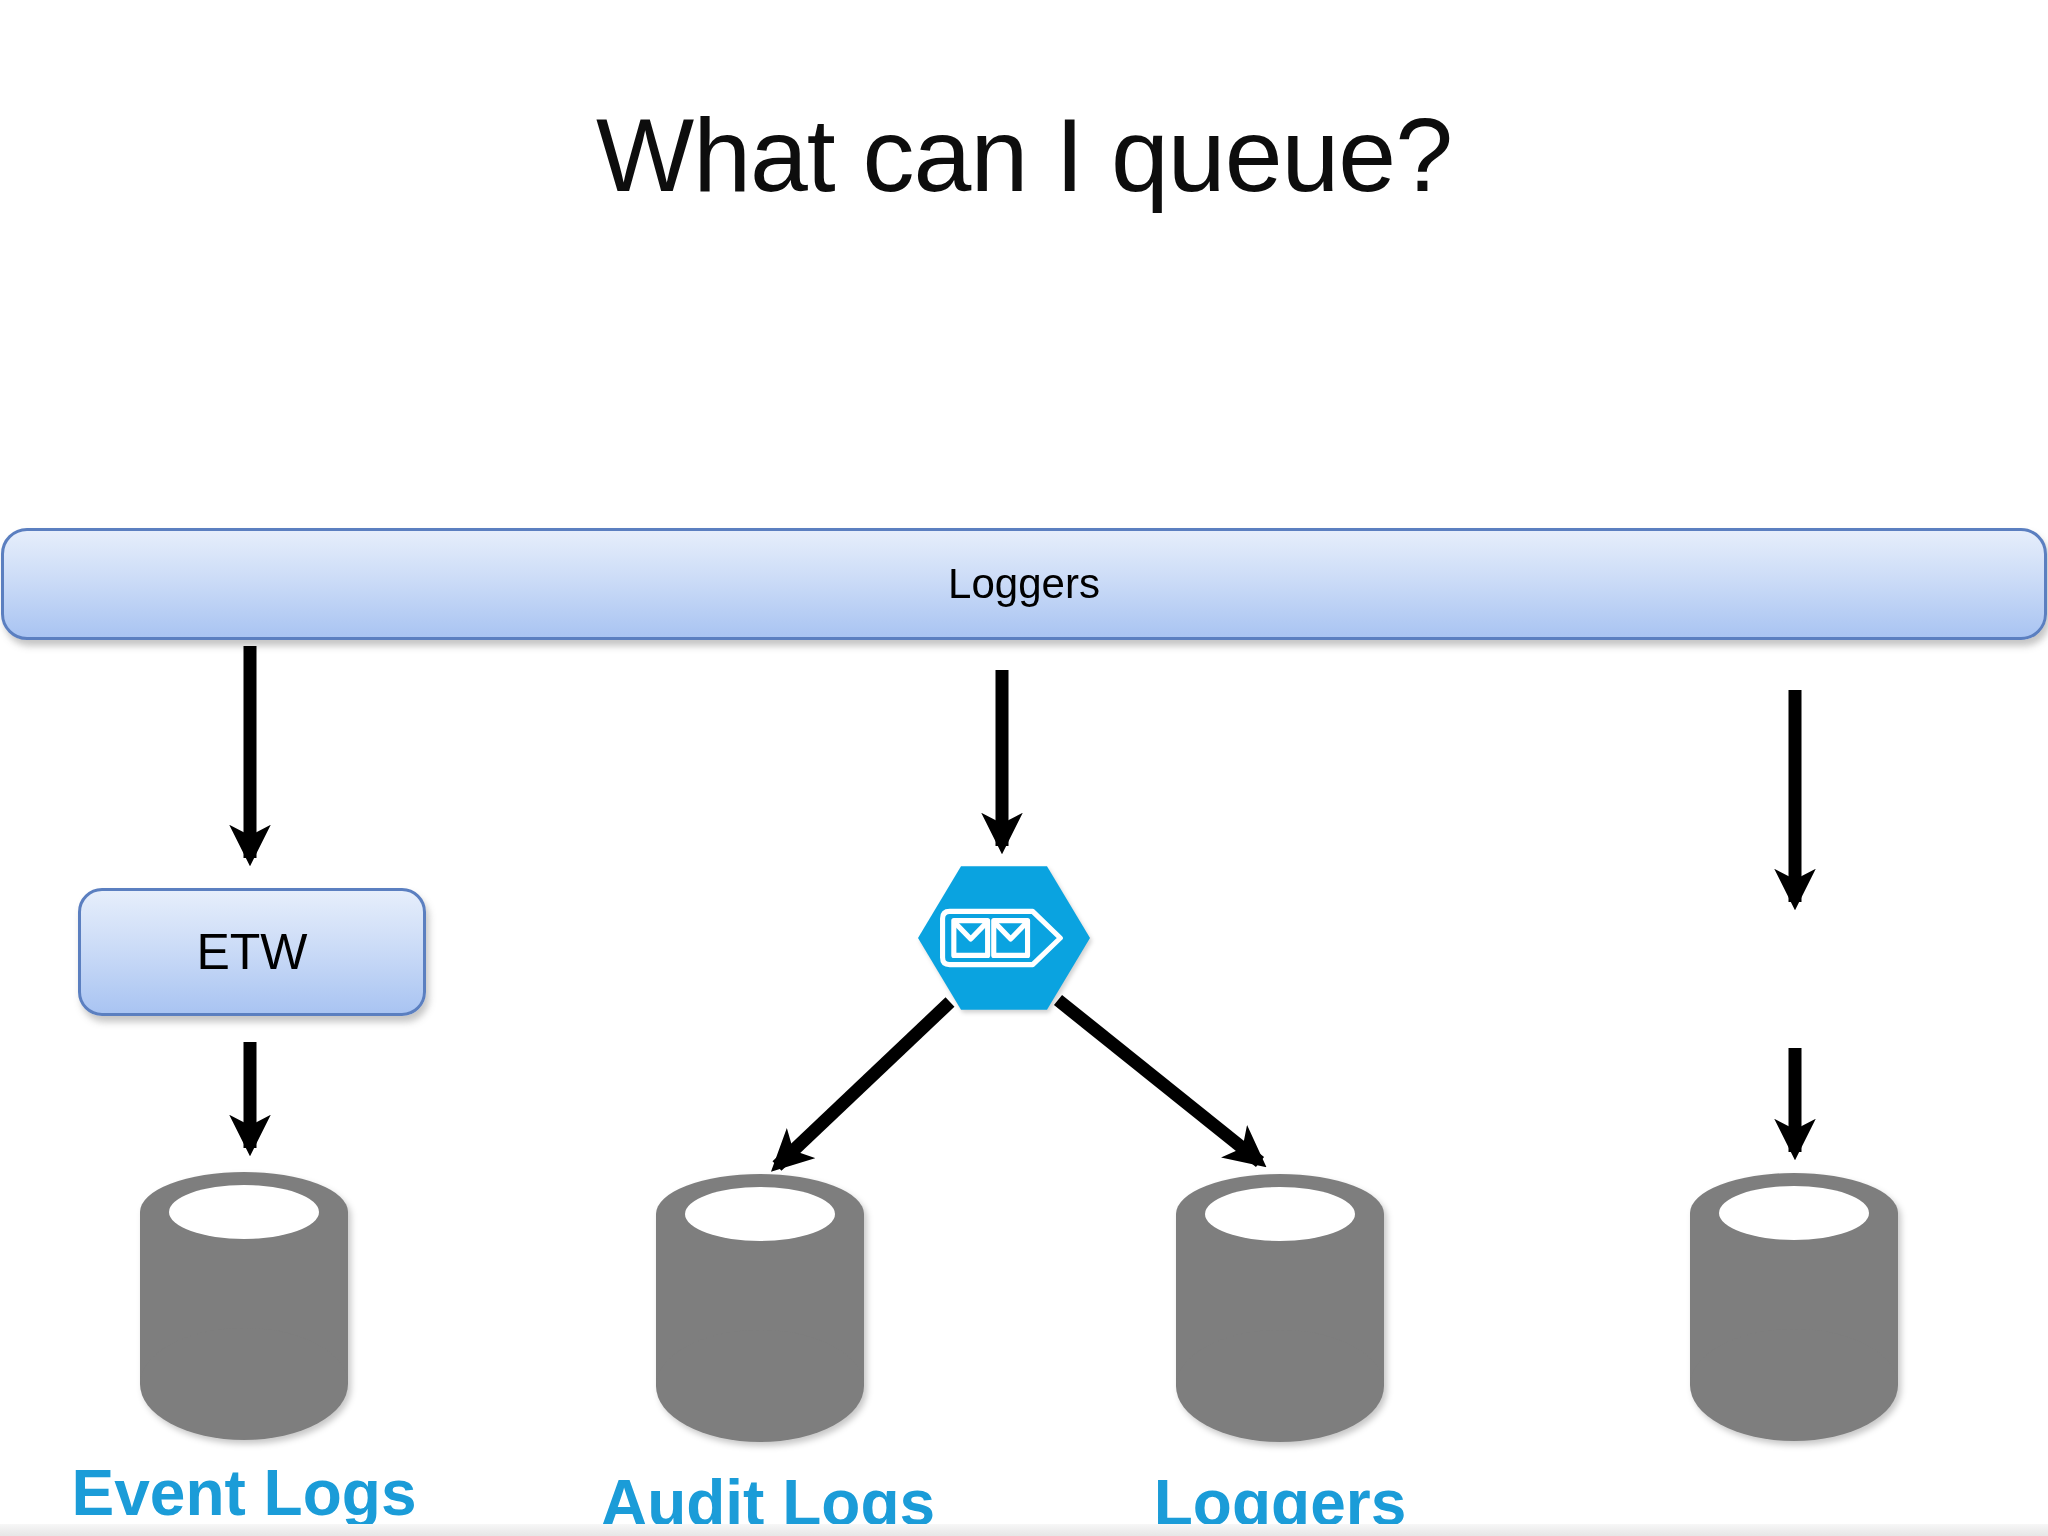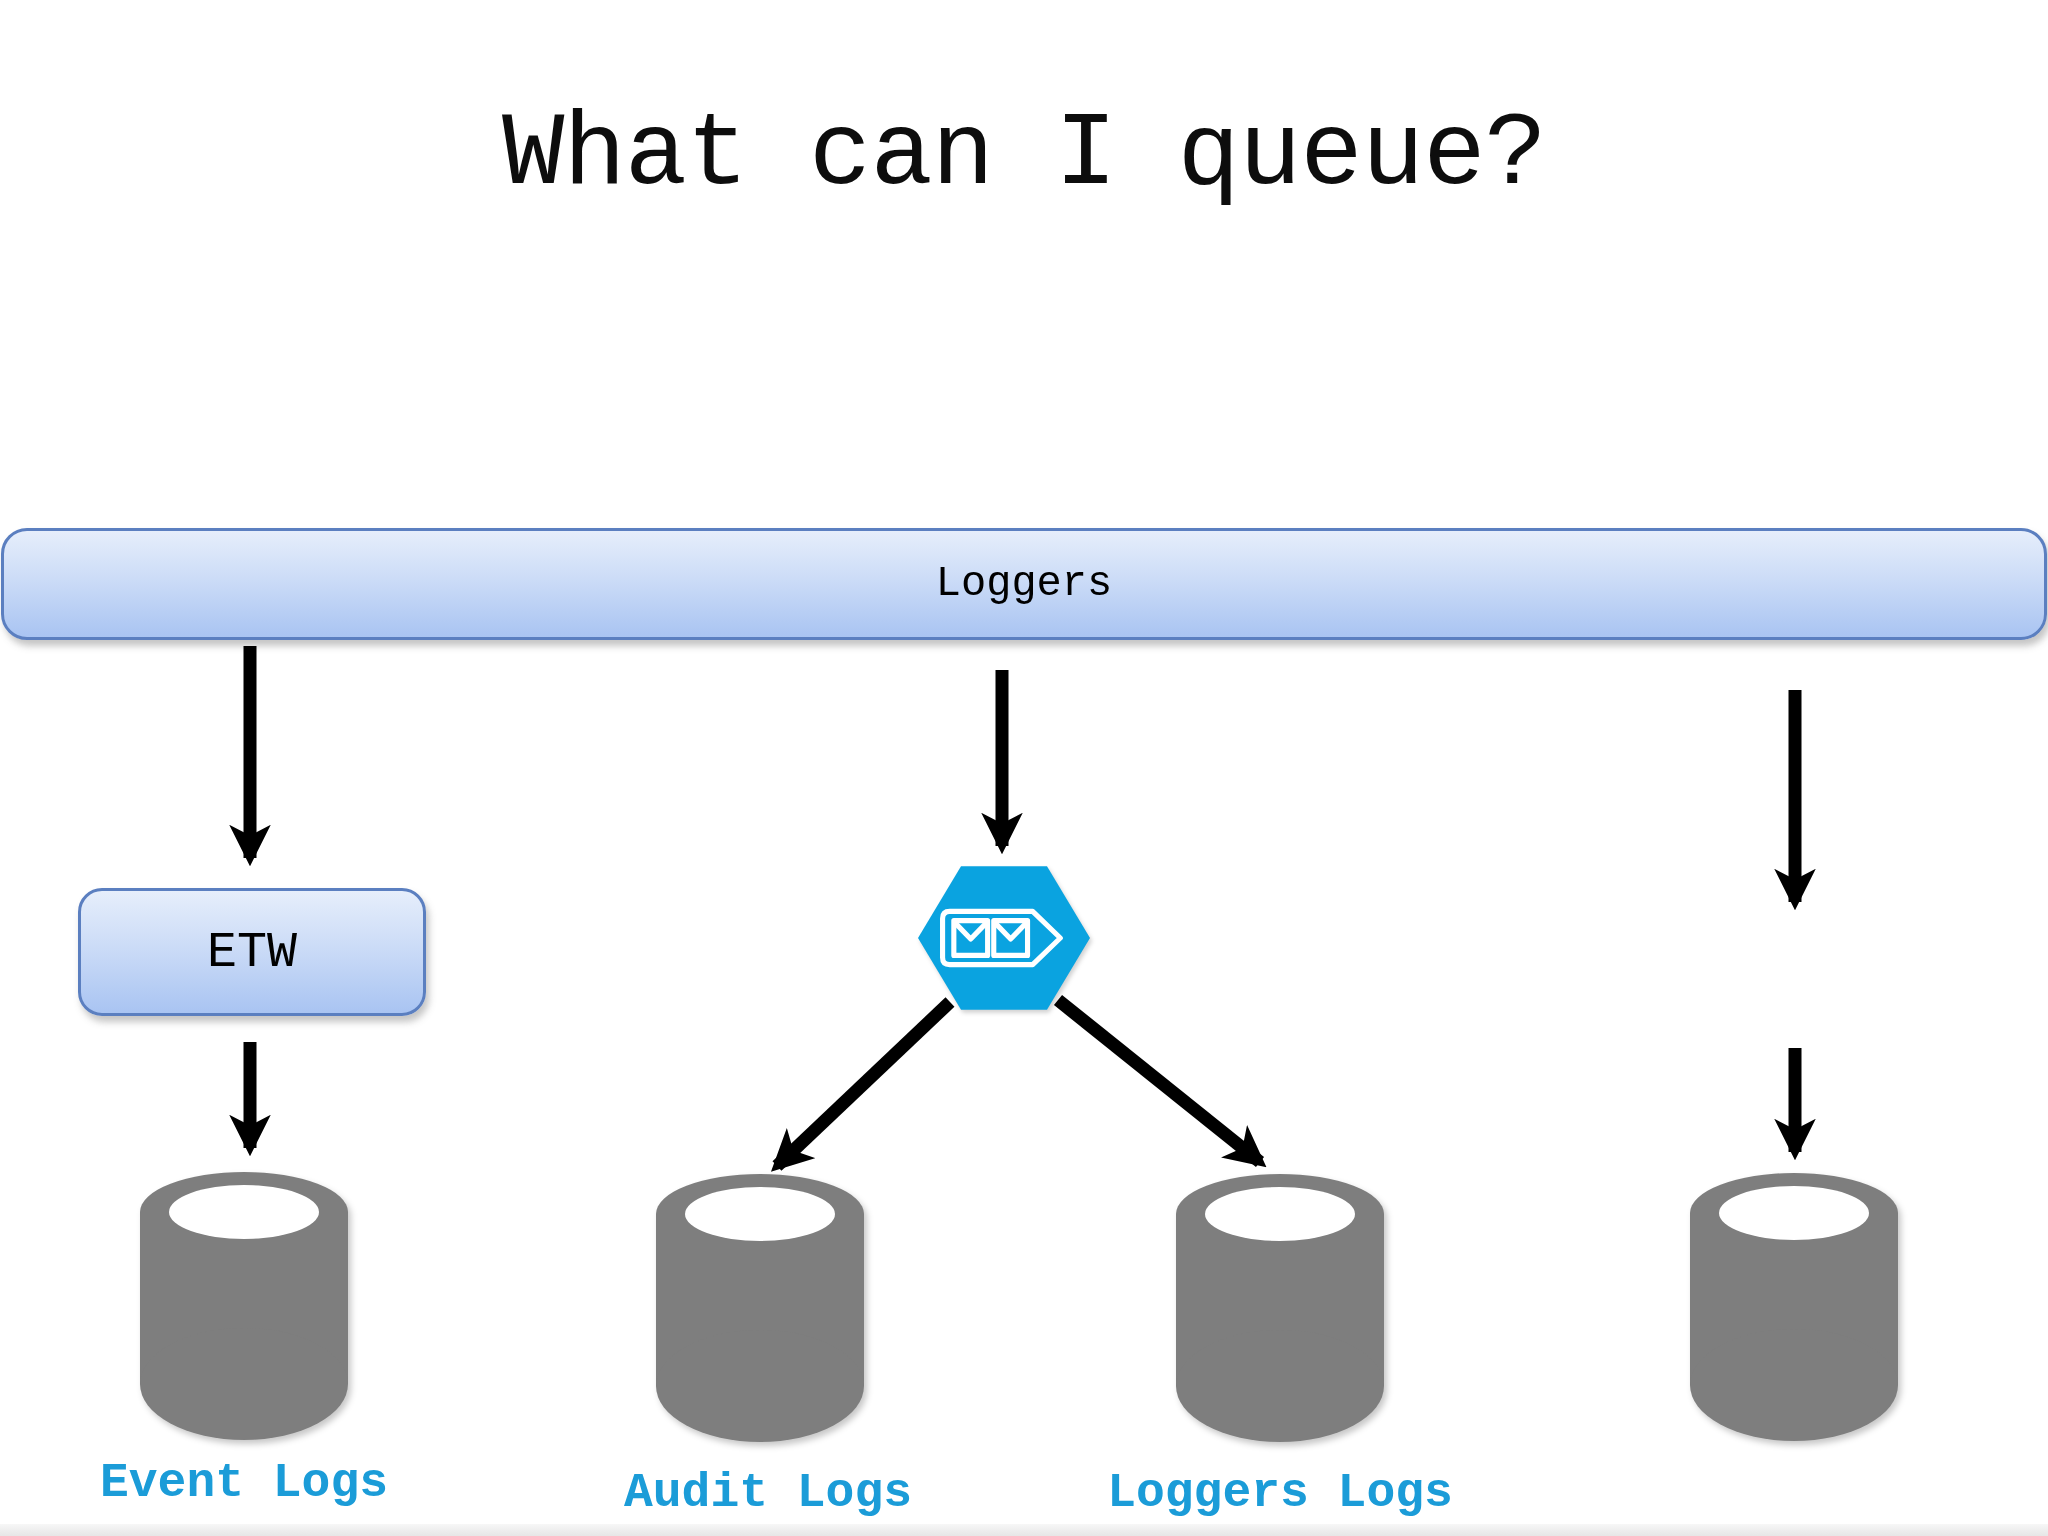--- a/index.html
+++ b/index.html
@@ -1,18 +1,18 @@
 <!DOCTYPE html>
 <html><head>
 <meta charset="utf-8">
 <style>
   html, body { margin: 0; padding: 0; background: #ffffff; }
   body { width: 2048px; height: 1536px; overflow: hidden;
          font-family: "Liberation Sans", sans-serif; }
-  .slide { position: relative; width: 1818px; height: 1536px; background: #ffffff; font-family: Liberation Mono, monospace; }
+  .slide { position: relative; width: 1818px; height: 1536px; background: #ffffff; }
 
   .title {
     position: absolute; left: 0; top: 96px; width: 2048px;
     margin: 0; text-align: center;
     font-size: 104px; font-weight: 400; letter-spacing: -1px;
     color: #0d0d0d;
   }
 
   .loggers-bar {
     position: absolute; left: 1px; top: 528px; width: 2040px; height: 106px;
@@ -40,21 +40,21 @@
 
   .cyl { position: absolute; width: 208px; height: 270px;
          filter: drop-shadow(3px 4px 3px rgba(0,0,0,0.22)); }
   .cyl.c0 { left: 140px;  top: 1172px; }
   .cyl.c1 { left: 656px;  top: 1174px; }
   .cyl.c2 { left: 1176px; top: 1174px; }
   .cyl.c3 { left: 1690px; top: 1173px; }
 
   .store-label {
     position: absolute; width: 420px; text-align: center;
-    font-size: 48px; font-weight: bold; color: #1b9cd8;
+    font-size: 64px; font-weight: bold; color: #1b9cd8;
   }
   .store-label.l0 { left: 34px;   top: 1456px; }
   .store-label.l1 { left: 558px;  top: 1466px; }
   .store-label.l2 { left: 1070px; top: 1466px; }
   .store-label.l3 { left: 1590px; top: 1466px; }
 
   .bottom-strip {
     position: absolute; left: 0; bottom: 0; width: 2048px; height: 12px;
     background: linear-gradient(180deg, #f7f7f7, #e6e6e6);
   }

